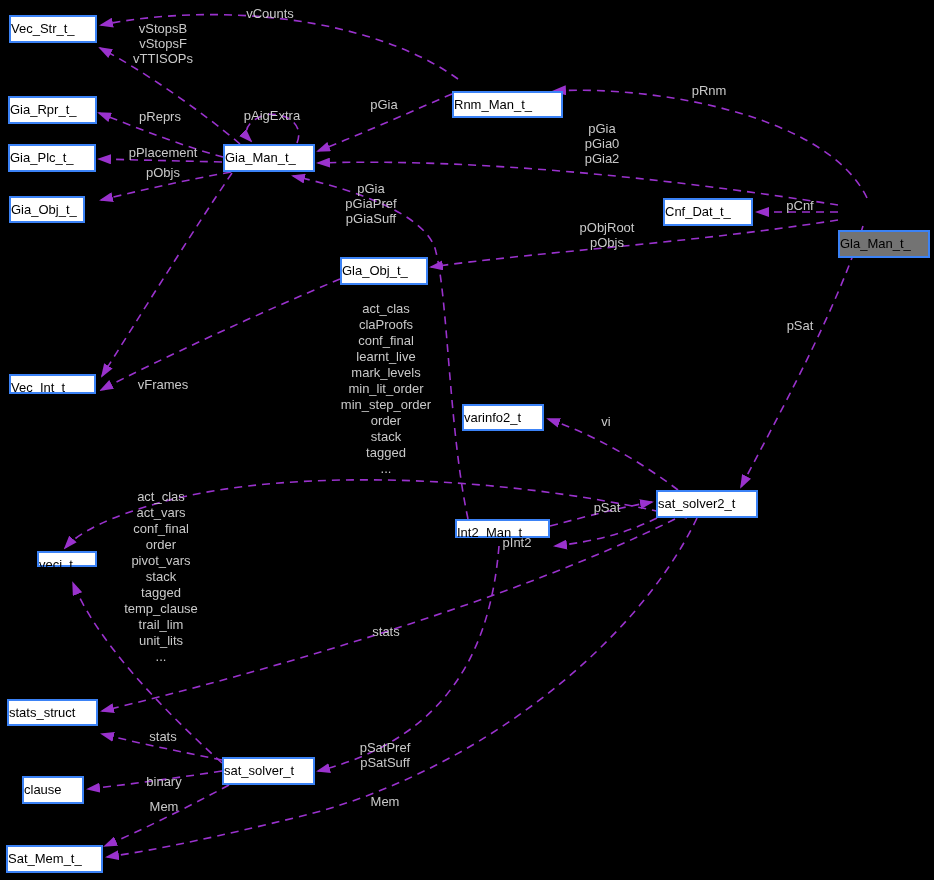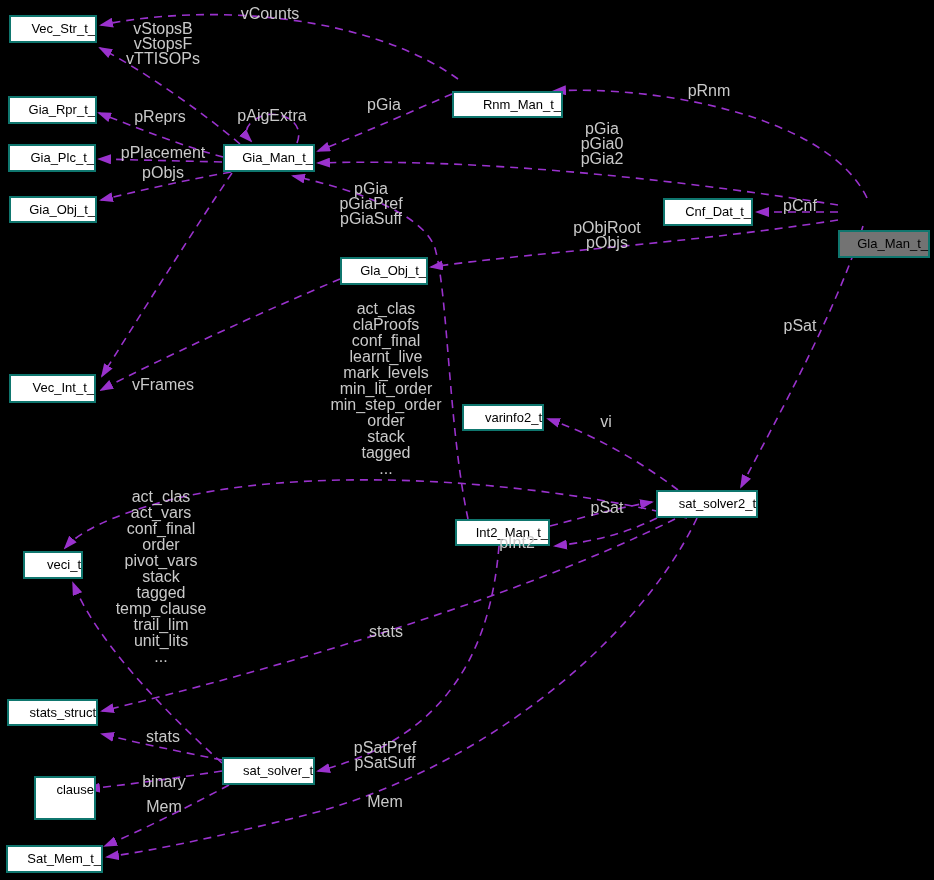--- a/index.html
+++ b/index.html
@@ -1,24 +1,24 @@
 <!DOCTYPE html>
 <html><head>
 <meta charset="utf-8">
 <style>
   html,body{margin:0;padding:0;background:#000;}
   #stage{position:relative;width:934px;height:880px;background:#000;overflow:hidden;
          font-family:"Liberation Sans","DejaVu Sans",sans-serif;}
   #edges{position:absolute;left:0;top:0;width:934px;height:880px;}
   .edge{fill:none;stroke:#9a32cd;stroke-width:1.6;stroke-dasharray:8 6;}
-  .node{position:absolute;box-sizing:border-box;background:#fff;border:2px solid #0f766e;
-        color:#000;font-size:13px;text-align:right;line-height:24px;white-space:nowrap;
+  .node{position:absolute;box-sizing:border-box;background:#fff;border:2px solid #3b82f6;
+        color:#000;font-size:13px;text-align:left;line-height:24px;white-space:nowrap;
         cursor:pointer;}
   .node.current{background:#737373;margin-top:32px;}
-  .elabel{position:absolute;transform:translateX(-50%);color:#c9c9c9;font-size:16px;
+  .elabel{position:absolute;transform:translateX(-50%);color:#c9c9c9;font-size:13px;
           line-height:15px;text-align:center;white-space:pre-line;pointer-events:none;}
   .elabel.lh16{line-height:16px;}
   .elabel.lh155{line-height:15.5px;}
 </style>
 </head>
 <body>
 
 <div id="stage">
 
   <svg id="edges" viewBox="0 0 934 880" xmlns="http://www.w3.org/2000/svg">
@@ -51,33 +51,33 @@
     <path class="edge" d="M222 760 C182 752 142 744 102 734" marker-end="url(#arw)"></path>
     <path class="edge" d="M222 771 C176 778 132 784 88 789" marker-end="url(#arw)"></path>
     <path class="edge" d="M229 785 C186 808 142 830 105 846" marker-end="url(#arw)"></path>
     <path class="edge" d="M697 518 C636 646 472 775 298 817 C220 836 162 849 107 857" marker-end="url(#arw)"></path>
     <path class="edge" d="M499 546 C491 644 452 737 318 771" marker-end="url(#arw)"></path>
   </svg>
 
   <div class="node" style="left:9px;top:15px;width:88px;height:28px">Vec_Str_t_</div>
   <div class="node" style="left:8px;top:96px;width:89px;height:28px">Gia_Rpr_t_</div>
   <div class="node" style="left:8px;top:144px;width:88px;height:28px">Gia_Plc_t_</div>
-  <div class="node" style="left:9px;top:196px;width:88px;height:27px">Gia_Obj_t_</div>
+  <div class="node" style="left:9px;top:196px;width:76px;height:27px">Gia_Obj_t_</div>
   <div class="node" style="left:223px;top:144px;width:92px;height:28px">Gia_Man_t_</div>
   <div class="node" style="left:452px;top:91px;width:111px;height:27px">Rnm_Man_t_</div>
   <div class="node" style="left:663px;top:198px;width:90px;height:28px">Cnf_Dat_t_</div>
   <div class="node current" style="left:838px;top:198px;width:92px;height:28px">Gla_Man_t_</div>
   <div class="node" style="left:340px;top:257px;width:88px;height:28px">Gla_Obj_t_</div>
-  <div class="node" style="left:9px;top:374px;width:87px;height:29px">Vec_Int_t_</div>
+  <div class="node" style="left:9px;top:374px;width:87px;height:20px">Vec_Int_t_</div>
   <div class="node" style="left:462px;top:404px;width:82px;height:27px">varinfo2_t</div>
-  <div class="node" style="left:455px;top:519px;width:95px;height:27px">Int2_Man_t_</div>
+  <div class="node" style="left:455px;top:519px;width:95px;height:19px">Int2_Man_t_</div>
   <div class="node" style="left:656px;top:490px;width:102px;height:28px">sat_solver2_t</div>
-  <div class="node" style="left:23px;top:551px;width:60px;height:28px">veci_t</div>
+  <div class="node" style="left:37px;top:551px;width:60px;height:16px">veci_t</div>
   <div class="node" style="left:7px;top:699px;width:91px;height:27px">stats_struct</div>
-  <div class="node" style="left:34px;top:776px;width:62px;height:44px">clause</div>
+  <div class="node" style="left:22px;top:776px;width:62px;height:28px">clause</div>
   <div class="node" style="left:222px;top:757px;width:93px;height:28px">sat_solver_t</div>
   <div class="node" style="left:6px;top:845px;width:97px;height:28px">Sat_Mem_t_</div>
 
   <div class="elabel" style="left:270px;top:6px">vCounts</div>
   <div class="elabel" style="left:163px;top:21px">vStopsB
 vStopsF
 vTTISOPs</div>
   <div class="elabel" style="left:160px;top:109px">pReprs</div>
   <div class="elabel" style="left:163px;top:145px">pPlacement</div>
   <div class="elabel" style="left:163px;top:165px">pObjs</div>

